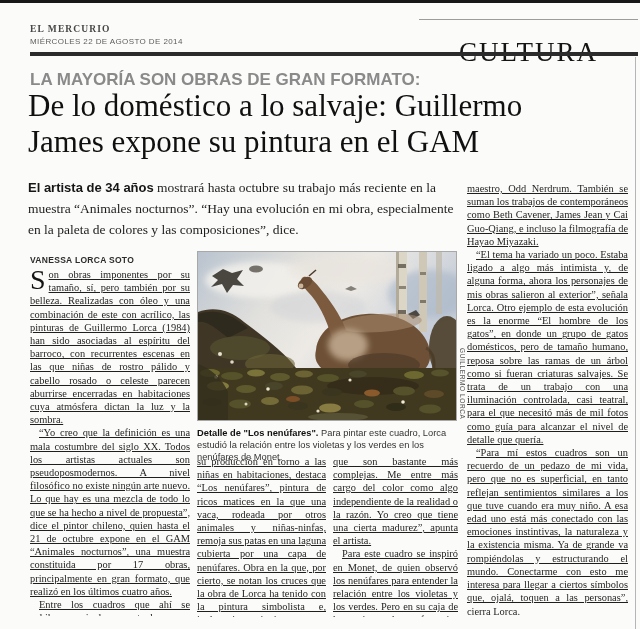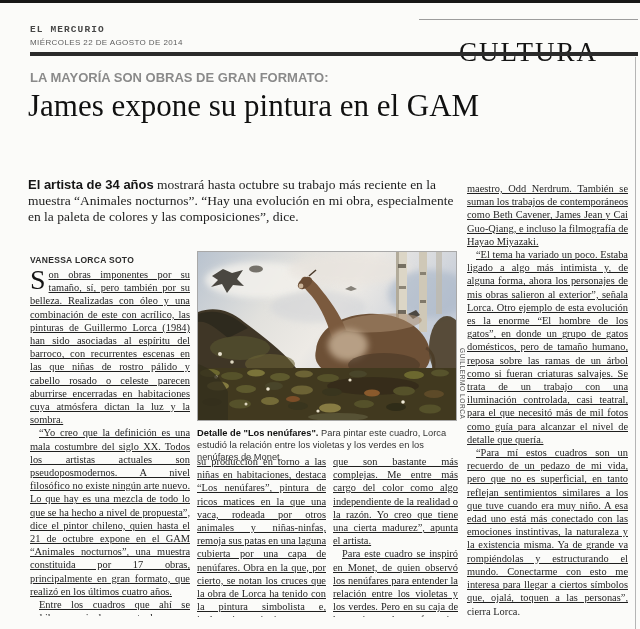--- a/index.html
+++ b/index.html
@@ -1,32 +1,32 @@
 <!DOCTYPE html>
 <html lang="es"><head>
 <meta charset="utf-8">
 <style>
   html,body{margin:0;padding:0;background:#e9e9e9;}
   .page{position:relative;width:640px;height:629px;background:#fbfbf9;overflow:hidden;
         font-family:"Liberation Serif",serif;color:#1c1c1c;}
   .topbar{position:absolute;left:0;top:0;width:640px;height:3px;background:#171717;}
   .masthead-left{position:absolute;left:30px;top:24px;}
-  .pub{font-family:Liberation Mono, monospace;font-weight:bold;font-size:9.5px;
+  .pub{font-family:Liberation Serif, serif;font-weight:bold;font-size:9.5px;
        letter-spacing:1.1px;color:#474747;}
   .date{font-family:"Liberation Sans",sans-serif;font-size:8px;letter-spacing:.4px;
         color:#5d5d5d;margin-top:3px;}
   .section-rule{position:absolute;left:419px;top:19px;width:219px;height:1px;background:#9c9c9c;}
   .section{position:absolute;left:419px;top:37px;width:219px;text-align:center;
            font-size:27px;letter-spacing:2px;color:#141414;}
   .thick-rule{position:absolute;left:30px;top:52px;width:608px;height:4px;background:#2b2b2b;}
   .right-edge{position:absolute;left:635px;top:57px;width:1px;height:572px;background:#b5b5b5;}
   .kicker{position:absolute;left:30px;top:70px;font-family:"Liberation Sans",sans-serif;
-          font-weight:bold;font-size:13px;color:#8a8a8a;}
+          font-weight:bold;font-size:17px;color:#8a8a8a;}
   .headline{position:absolute;left:28px;top:88px;font-size:31px;line-height:36px;color:#101010;}
-  .deck{position:absolute;left:28px;top:177px;width:434px;font-size:13.5px;line-height:16px;color:#1d1d1d;}
+  .deck{position:absolute;left:28px;top:177px;width:434px;font-size:13.5px;line-height:21px;color:#1d1d1d;}
   .deck .lead{font-family:"Liberation Sans",sans-serif;font-weight:bold;font-size:13px;color:#161616;}
   .byline{position:absolute;left:30px;top:255px;font-family:"Liberation Sans",sans-serif;
           font-weight:bold;font-size:8.5px;letter-spacing:.3px;color:#2c2c2c;}
   .bodycol{position:absolute;font-size:10.4px;line-height:13.2px;text-align:justify;
            color:#1f1f1f;overflow:hidden;hyphens:auto;}
   .bodycol p{margin:0;text-decoration:underline;}
   .all-indent p{text-indent:9px;}
   .cont p{text-indent:9px;}
   .cont p:first-child{text-indent:0;}
   #col1{left:30px;top:268px;width:160px;height:348px;}
@@ -56,20 +56,21 @@
   </div>
 
   <div class="section-rule"></div>
   <div class="section">CULTURA</div>
   <div class="thick-rule"></div>
   <div class="right-edge"></div>
 
   <div class="kicker">LA MAYORÍA SON OBRAS DE GRAN FORMATO:</div>
 
   <div class="headline">
+    <div>De lo doméstico a lo salvaje: Guillermo</div>
     <div>James expone su pintura en el GAM</div>
   </div>
 
   <div class="deck"><span class="lead">El artista de 34 años</span><span> mostrará hasta octubre su trabajo más reciente en la muestra “Animales nocturnos”. “Hay una evolución en mi obra, especialmente en la paleta de colores y las composiciones”, dice.</span></div>
 
   <div class="byline">VANESSA LORCA SOTO</div>
 
   <div id="col1" class="bodycol">
     <p class="para"><span class="dropcap">S</span><span>on obras imponentes por su tamaño, sí, pero también por su belleza. Realizadas con óleo y una combinación de este con acrílico, las pinturas de Guillermo Lorca (1984) han sido asociadas al espíritu del barroco, con recurrentes escenas en las que niñas de rostro pálido y cabello rosado o celeste parecen aburrirse encerradas en habitaciones cuya atmósfera dictan la luz y la sombra.</span></p>
     <div class="all-indent">

